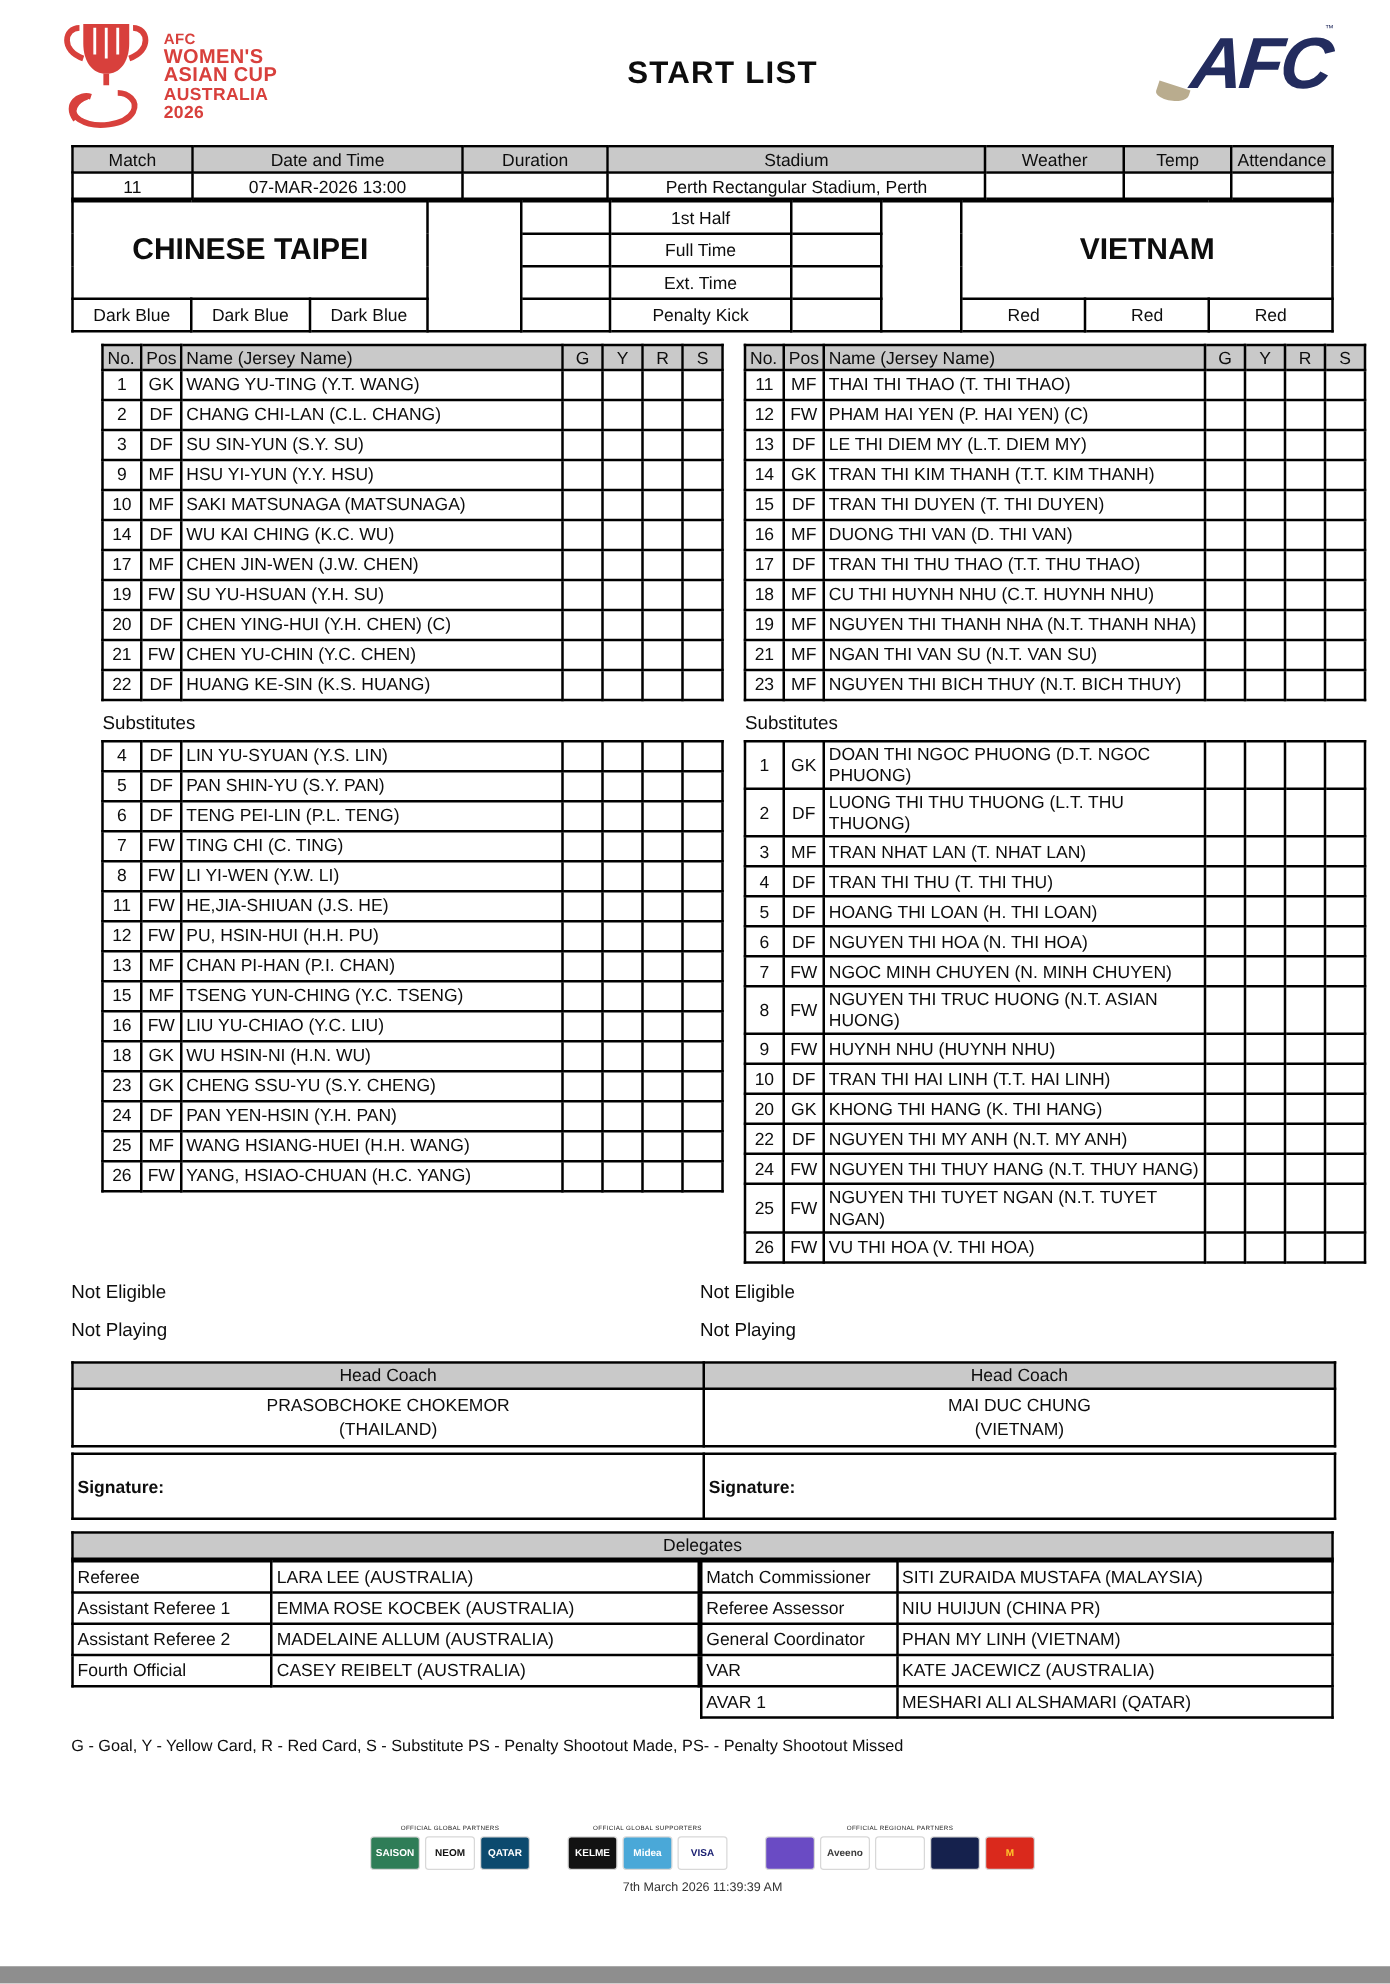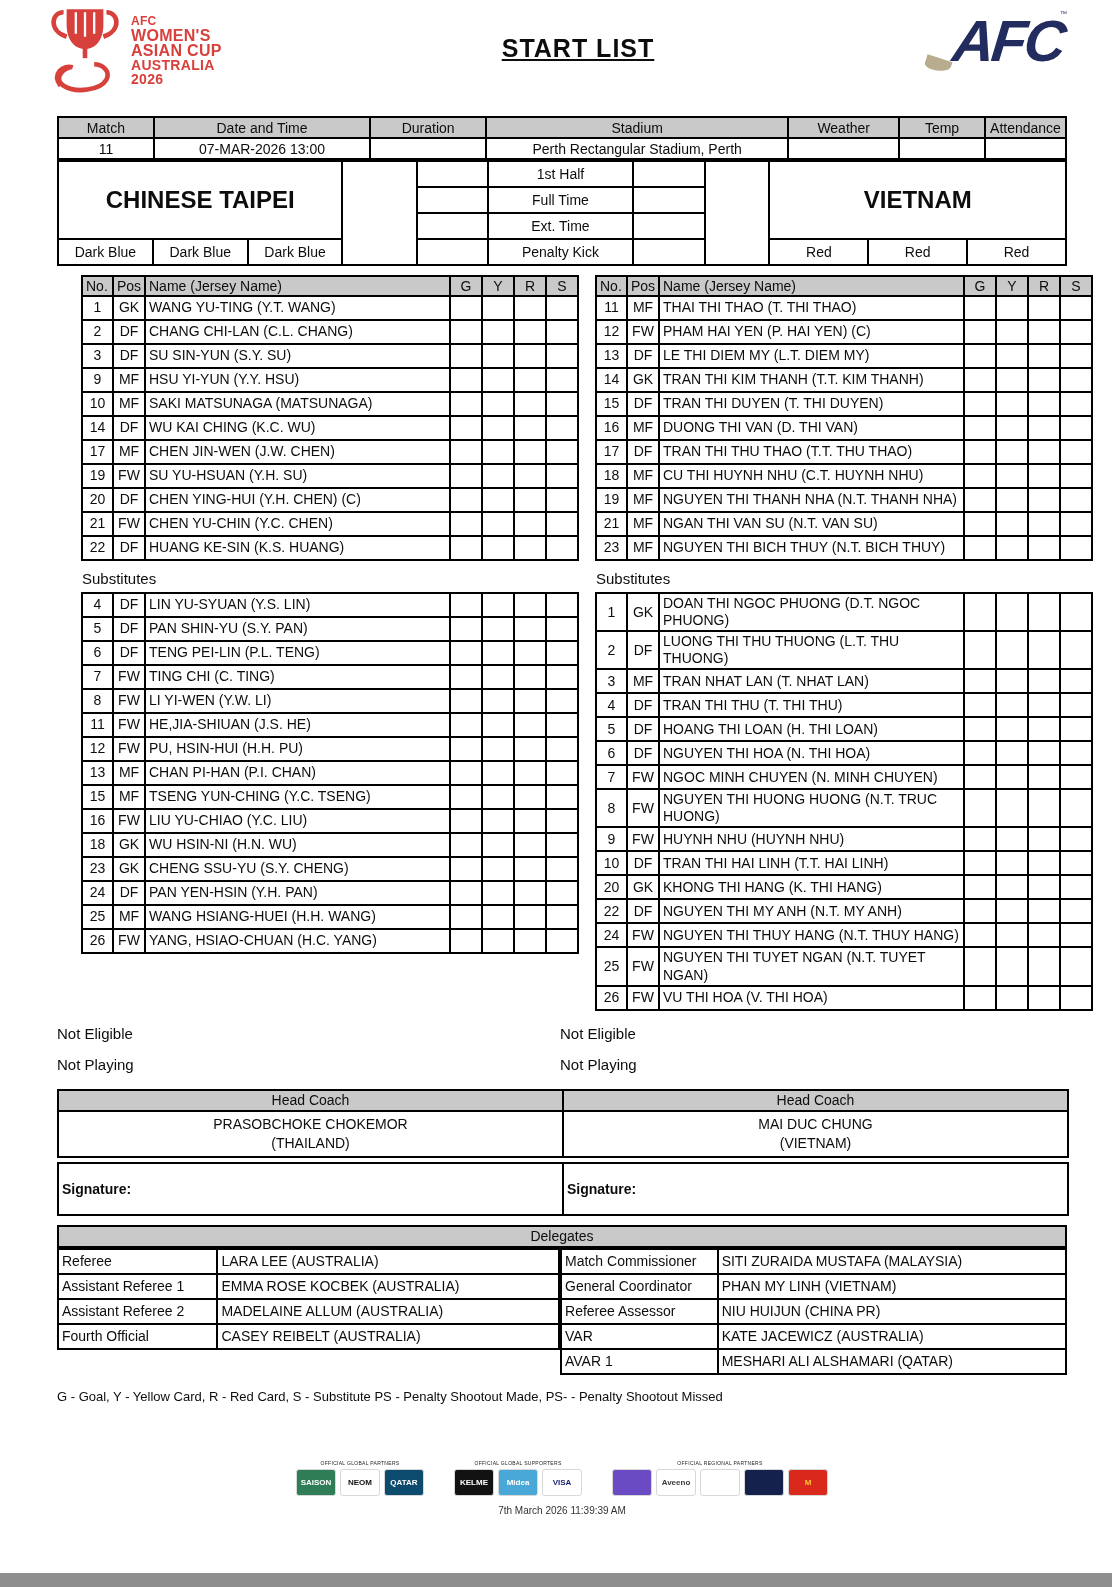--- a/index.html
+++ b/index.html
@@ -1,26 +1,26 @@
 <!DOCTYPE html>
 <html><head>
 <meta charset="utf-8">
 <style>
   * { box-sizing: border-box; margin: 0; padding: 0; }
   body { background:#ffffff; font-family:"Liberation Sans", sans-serif; color:#0d0d0d; }
   .page { position:relative; width:1112px; height:1587px; margin:0 auto; background:#fff; overflow:hidden; }
   .content { position:absolute; left:57px; top:0; width:1010px; }
 
   
-  .hdr { display:flex; align-items:flex-start; height:116px; padding-top:0; }
+  .hdr { display:flex; align-items:flex-start; height:116px; padding-top:10px; }
   .tlogo { display:flex; width:250px; margin-left:-18px; }
   .tlogo svg { width:92px; height:98px; }
   .tlogo-text { margin-top:16px; font-weight:bold; color:#d8403c; line-height:0.98; letter-spacing:0.3px; }
   .tl-s { font-size:12px; } .tl-m { font-size:16px; } .tl-a { font-size:14px; }
-  .title { flex:1; text-align:center; font-size:25px; font-weight:bold; letter-spacing:1px; margin-top:34px;text-decoration:underline; }
+  .title { flex:1; text-align:center; font-size:25px; font-weight:bold; letter-spacing:1px; margin-top:34px; }
   .afc { width:200px; text-align:right; padding-right:4px; position:relative; }
   .afc-txt { display:inline-block; font-size:58px; font-weight:900; font-style:italic; color:#232c5e; letter-spacing:-3px; transform:skewX(-6deg); line-height:1; margin-top:12px; }
   .afc-swoosh { position:absolute; left:58px; top:58px; width:26px; height:13px; background:#b9ac8e; border-radius:0 0 90% 40%; transform:rotate(18deg); }
   .afc-tm { position:absolute; right:0; top:10px; font-size:7px; color:#232c5e; }
 
   
   table { border-collapse:collapse; table-layout:fixed; }
   td, th { border:2px solid #000; font-size:14px; font-weight:normal; padding:1px 3px; overflow:hidden; }
   .gray { background:#c9c9c9; }
   .ctr { text-align:center; }
@@ -707,21 +707,21 @@
                 <td>NGOC MINH CHUYEN (N. MINH CHUYEN)</td>
                 <td></td>
                 <td></td>
                 <td></td>
                 <td></td>
               </tr>
 
               <tr>
                 <td class="ctr">8</td>
                 <td class="ctr">FW</td>
-                <td>NGUYEN THI HUONG HUONG (N.T. TRUC HUONG)</td>
+                <td>NGUYEN THI TRUC HUONG (N.T. ASIAN HUONG)</td>
                 <td></td>
                 <td></td>
                 <td></td>
                 <td></td>
               </tr>
 
               <tr>
                 <td class="ctr">9</td>
                 <td class="ctr">FW</td>
                 <td>HUYNH NHU (HUYNH NHU)</td>
@@ -882,27 +882,27 @@
             <col style="width:350px">
           </colgroup>
         <tbody>
 
             <tr>
               <td>Match Commissioner</td>
               <td>SITI ZURAIDA MUSTAFA (MALAYSIA)</td>
             </tr>
 
             <tr>
+              <td>Referee Assessor</td>
+              <td>NIU HUIJUN (CHINA PR)</td>
+            </tr>
+
+            <tr>
               <td>General Coordinator</td>
               <td>PHAN MY LINH (VIETNAM)</td>
-            </tr>
-
-            <tr>
-              <td>Referee Assessor</td>
-              <td>NIU HUIJUN (CHINA PR)</td>
             </tr>
 
             <tr>
               <td>VAR</td>
               <td>KATE JACEWICZ (AUSTRALIA)</td>
             </tr>
 
             <tr>
               <td>AVAR 1</td>
               <td>MESHARI ALI ALSHAMARI (QATAR)</td>

